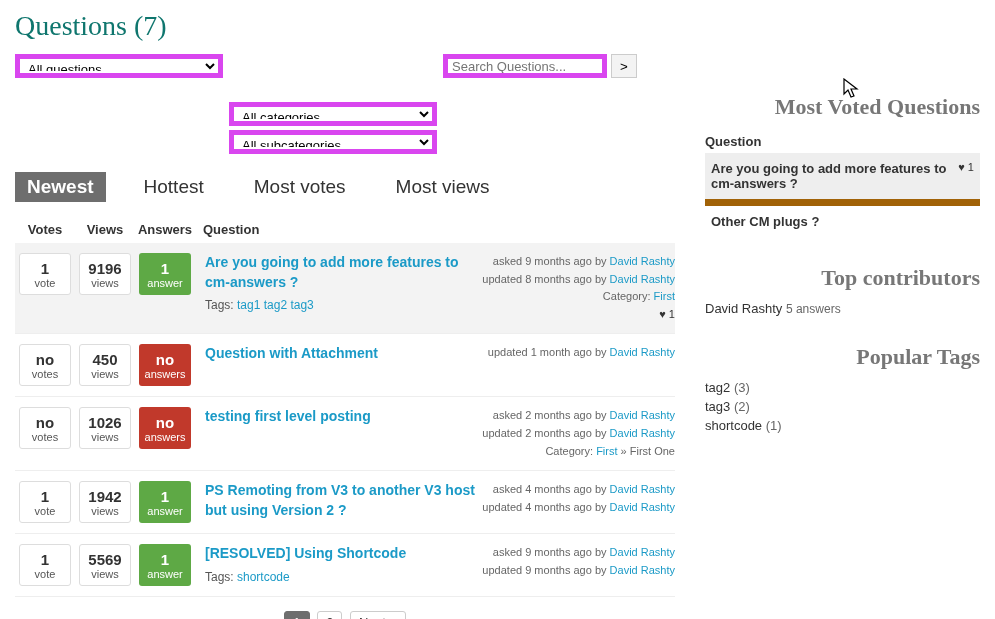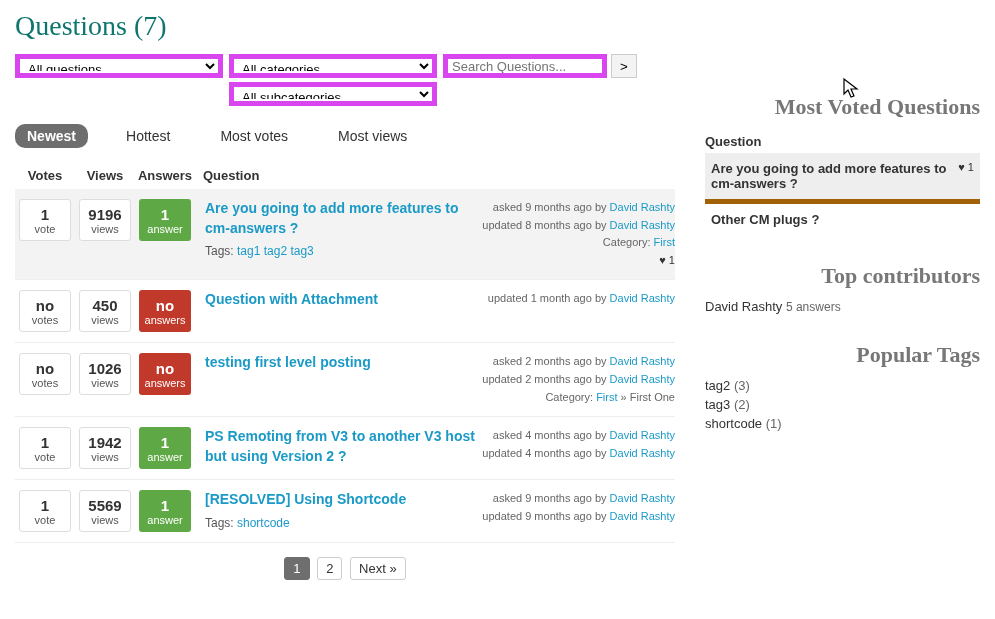--- a/index.html
+++ b/index.html
@@ -18,41 +18,41 @@
     font-size: 28px;
     color: #0f766e;
     margin: 0 0 12px 0;
   }
   .layout { display: flex; gap: 30px; align-items: flex-start; }
   .main-col { flex: 0 0 660px; }
   .side-col { flex: 1; padding-top: 40px; }
 
   .filters { display: flex; gap: 6px; flex-wrap: wrap; margin-bottom: 10px; }
   .filters .col1 { width: 208px; }
-  .filters .col2 { width: 208px; display:flex; flex-direction:column; gap:4px;}
+  .filters .col2 { width: 208px; display:flex; flex-direction:column; gap:4px;margin-top:48px;}
   .filters .col3 { display:flex; gap:4px; }
   select.filter, input.search {
     width: 100%;
     height: 24px;
     font-size: 13px;
     border: 5px solid #d946ef;
     background: #fff;
     padding: 2px 4px;
   }
   input.search { width: 164px; color:#888;}
   button.go {
     height: 24px; width: 26px;
     border: 1px solid #ccc; background:#f3f3f3;
     cursor:pointer;
   }
 
   .sort-tabs { margin: 18px 0 14px 0; display:flex; gap:26px; align-items:center; }
   .sort-tabs a {
-    color: #333; text-decoration:none; font-size:14px;
-    padding: 4px 12px; border-radius: 10px;
+    color: #333; text-decoration:none; font-size:19px;
+    padding: 4px 12px; border-radius: 0;
   }
   .sort-tabs a.active { background:#6e6e6e; color:#fff; font-weight:bold;}
 
   .qlist-head { display:flex; font-weight:bold; font-size:13px; padding:6px 0; }
   .col-votes { width:60px; text-align:center;}
   .col-views { width:60px; text-align:center;}
   .col-answers { width:60px; text-align:center;}
   .col-question { flex:1; padding-left:8px;}
 
   .qrow {
@@ -102,21 +102,21 @@
     text-align:right;
   }
   .side-block { margin-bottom:28px; }
   .mv-head { font-weight:bold; font-size:13px; padding:4px 0;}
   .mv-item {
     display:flex; justify-content:space-between; align-items:flex-start;
     padding:8px 6px; font-size:13px; font-weight:bold;
   }
   .mv-item.highlight { background:#eee; }
   .mv-item .score { font-size:11px; font-weight:normal; white-space:nowrap; margin-left:6px;}
-  .mv-sep { border-top:5px solid #a16207; }
+  .mv-sep { border-top:7px solid #a16207; }
   .contrib-line, .tag-line { font-size:13px; color:#333; margin:4px 0;}
   .contrib-line .count { color:#666; font-size:12px;}
   .tag-line .count { color:#666;}
   .cursor-overlay { position: fixed; pointer-events:none; }
 </style>
 </head>
 <body>
 
 <h1 class="page-title">Questions (7)</h1>
 

